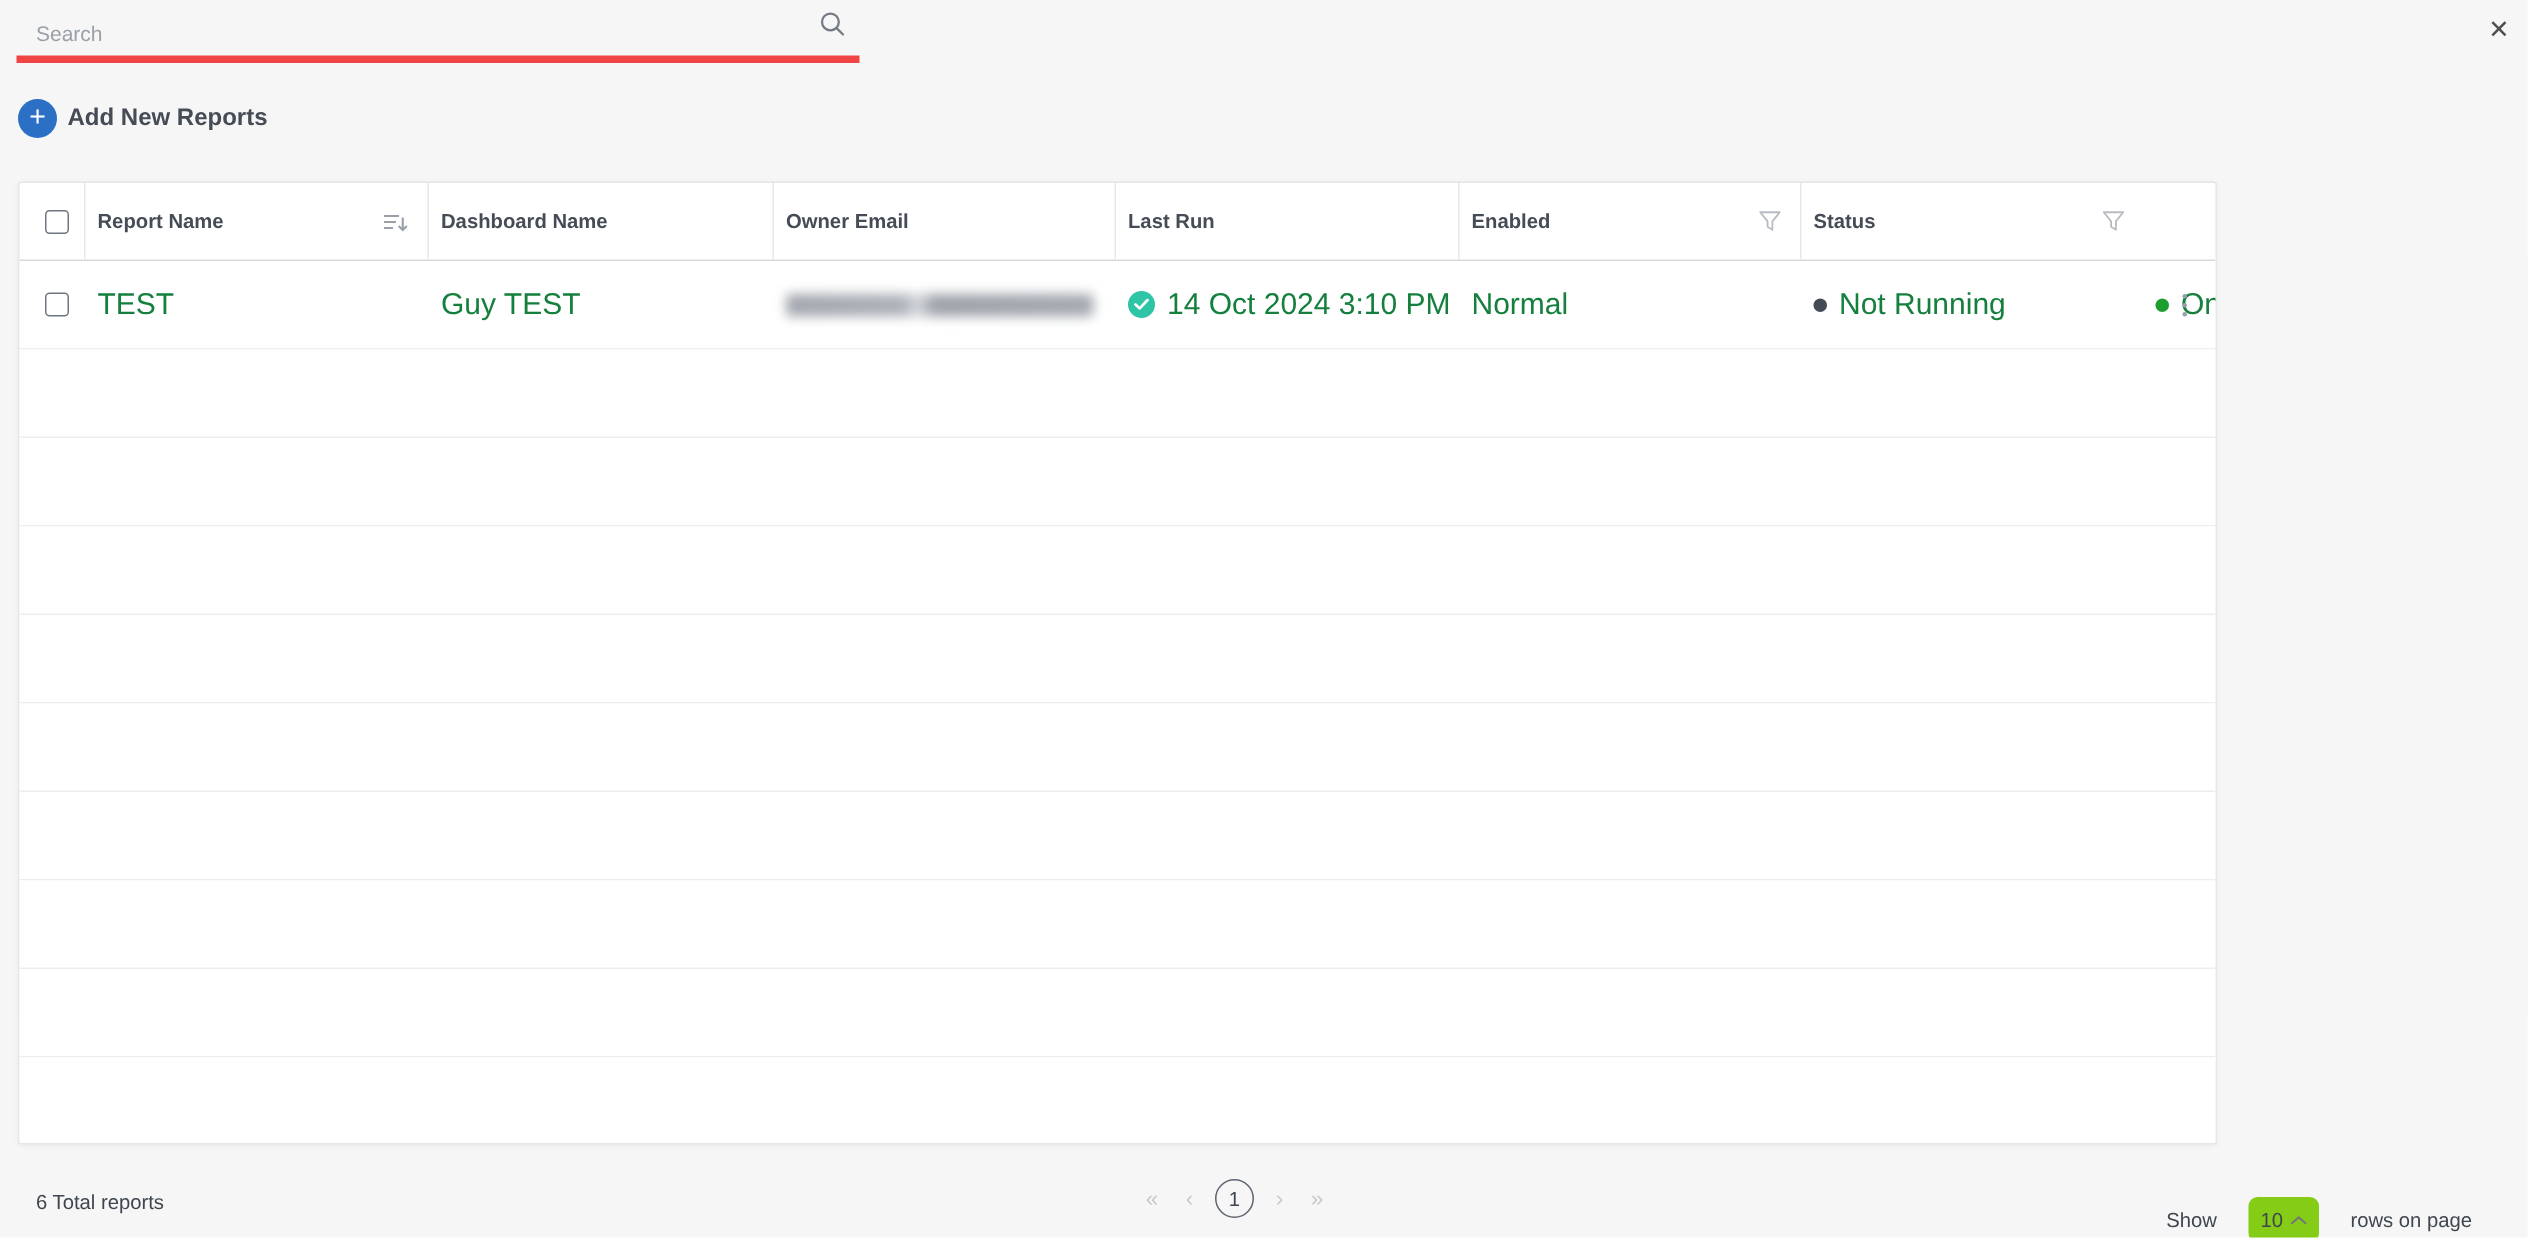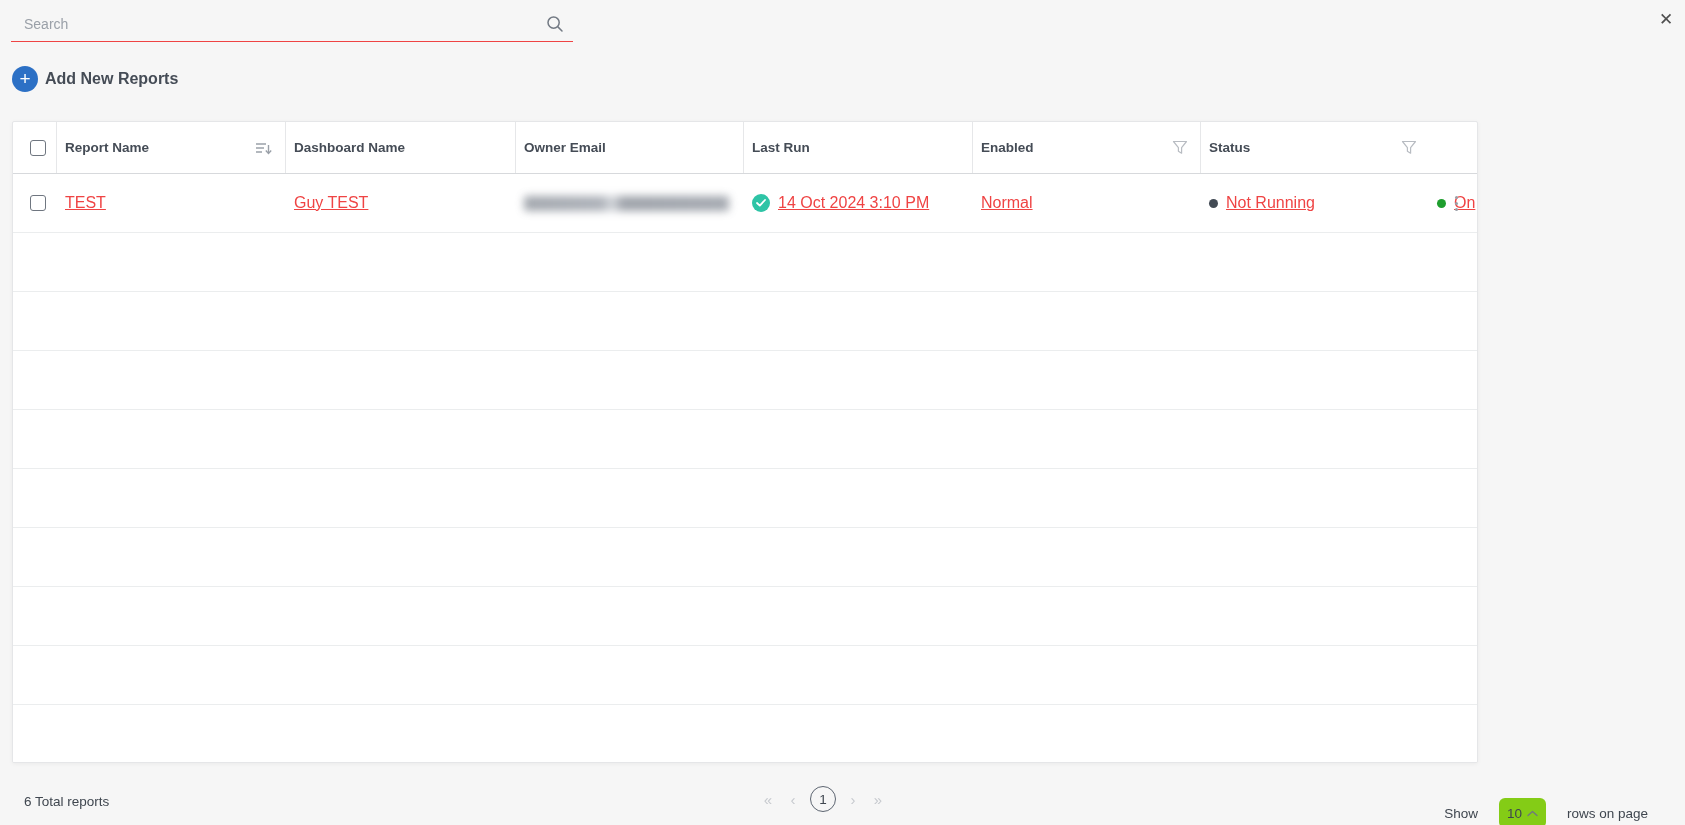--- a/index.html
+++ b/index.html
@@ -15,22 +15,22 @@
   
   .close-btn {
     position:absolute; top:8px; right:8px;
     width:22px; height:22px;
     display:flex; align-items:center; justify-content:center;
     font-size:17px; color:#4f4f4f; cursor:pointer; line-height:1;
   }
   .search-wrap {
     position:absolute; left:11px; top:6px;
     width:562px; height:36px;
-    border-bottom:1px solid #ef4444;
-    display:flex; align-items:center;gap:22px;
+    border-bottom:5px solid #ef4444;
+    display:flex; gap:22px;
   }
   .search-input {
     flex:1; border:none; background:transparent; outline:none;
     font-family:"Liberation Sans", sans-serif;
     font-size:14px; color:#474e58; padding-left:13px;
   }
   .search-input::placeholder { color:#9aa0a8; }
   .search-icon { width:20px; height:20px; margin-right:8px; flex:0 0 auto; }
 
   .add-btn {
@@ -73,21 +73,21 @@
   .th-icon-right { position:absolute; right:12px; top:50%; transform:translateY(-50%); }
 
   .trow {
     height:59px; border-bottom:1px solid #ebedee;
     position:relative;
     display:grid;
     grid-template-columns:44px 229px 230px 228px 229px 228px 228px 227px;
     align-items:center;
     background:#ffffff;
   }
-  .td { padding-left:8px; font-size:16px; color:#ef4444; display:flex; align-items:center; gap:8px;text-decoration:underline; }
+  .td { padding-left:8px; font-size:20px; color:#15803d; display:flex; align-items:center; gap:8px; }
 
   .checkbox {
     width:16px; height:16px; margin-left:9px;
     border:1.5px solid #6f7680; border-radius:3px;
     background:#fff; cursor:pointer;
   }
   .th .checkbox { margin-left:9px; }
 
   .blur-bar {
     width:205px; height:15px; border-radius:3px;

